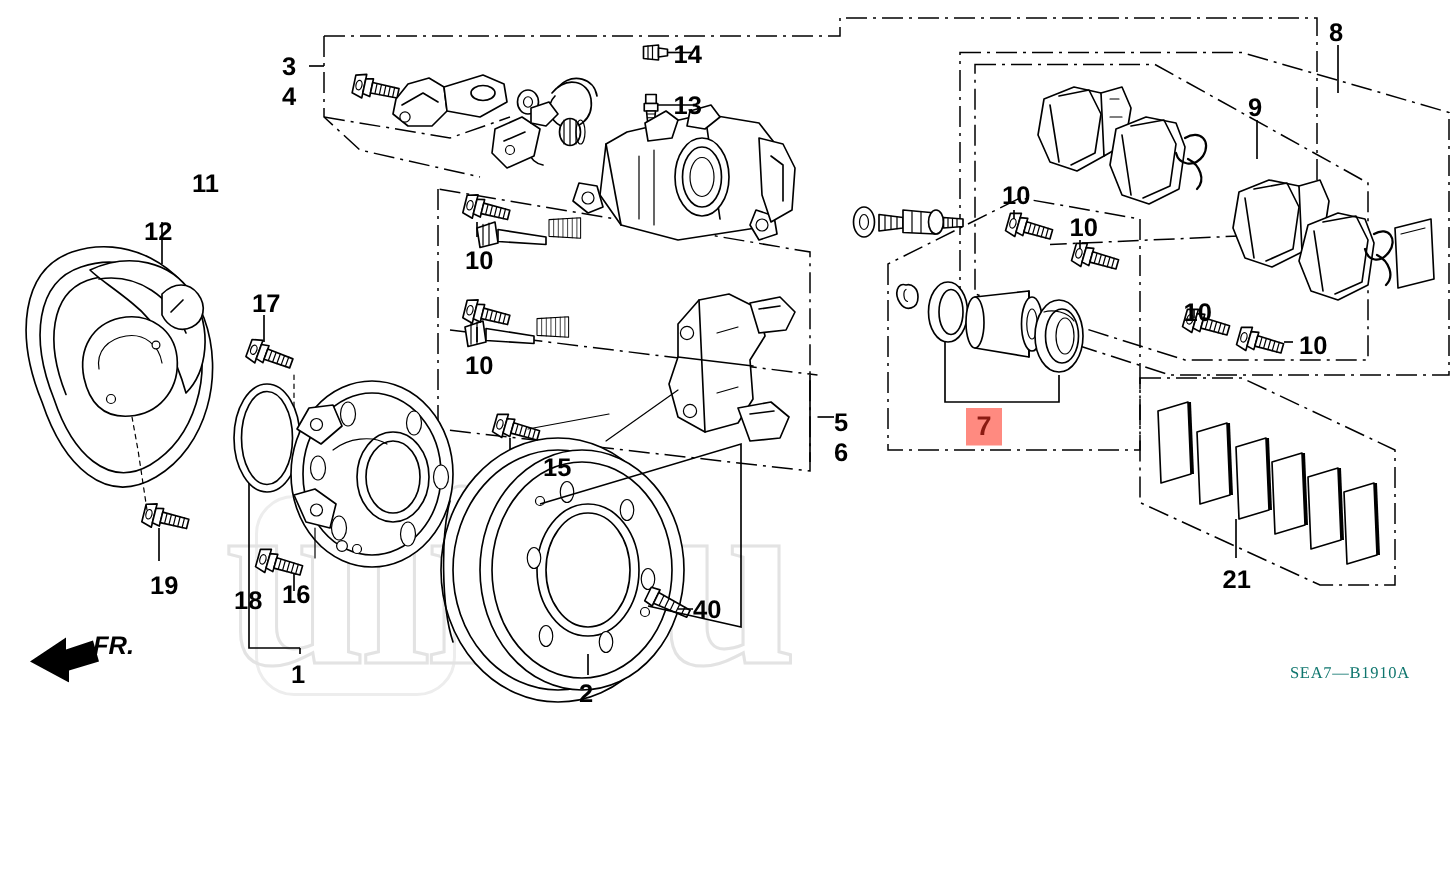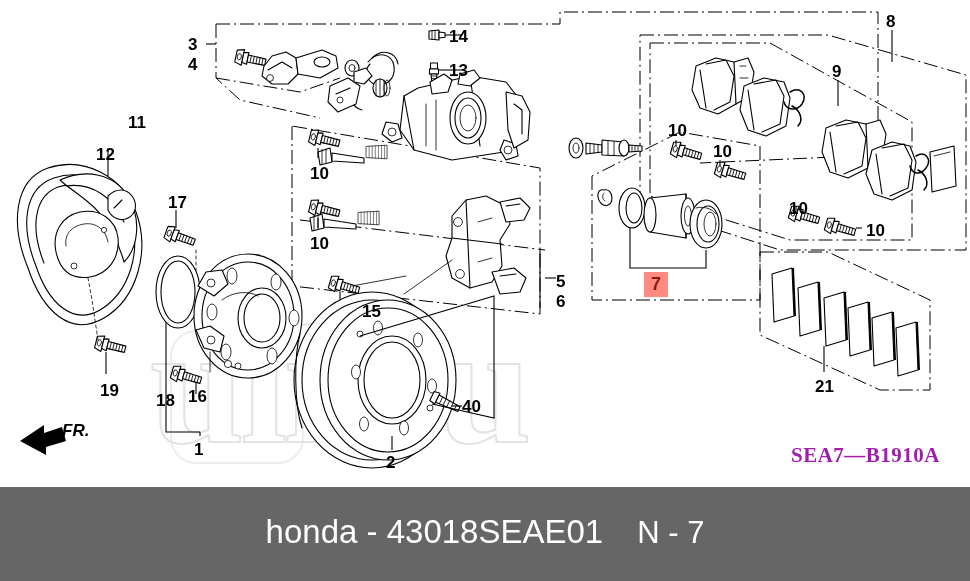--- a/index.html
+++ b/index.html
@@ -57,24 +57,23 @@
     font-weight:bold;
     font-size:17px;
     font-style:italic;
     color:#000;
   }
   
   #drawing-code{
     position:absolute;
     right:30px; top:443px;
     font-family:"Liberation Serif", serif;
-    font-size:21px;
-    color:#a21caf;
+    font-size:11px;
+    color:#0f766e;
     letter-spacing:0.5px;
-    font-weight:bold;
   }
   
   #watermark{
     position:absolute;
     left:0; top:0; width:970px; height:487px;
     pointer-events:none;
   }
   #wm-text{
     position:absolute;
     left:150px; top:300px;
@@ -543,20 +542,14 @@
       <svg viewBox="0 0 96 40" width="96" height="40">
         <path d="M2,26 L26,10 L26,18 L44,12 L48,26 L28,32 L28,40 Z" fill="#000"></path>
       </svg>
       <div class="fr-text">FR.</div>
     </div>
 
     <div id="drawing-code">SEA7—B1910A</div>
 
   </div>
 
-  <div id="footer-bar">
-    <div id="footer-inner">
-      <div class="footer-text">honda - 43018SEAE01</div>
-      <div class="footer-text page">N - 7</div>
-    </div>
-  </div>
 
 </div>
 
 </body></html>

